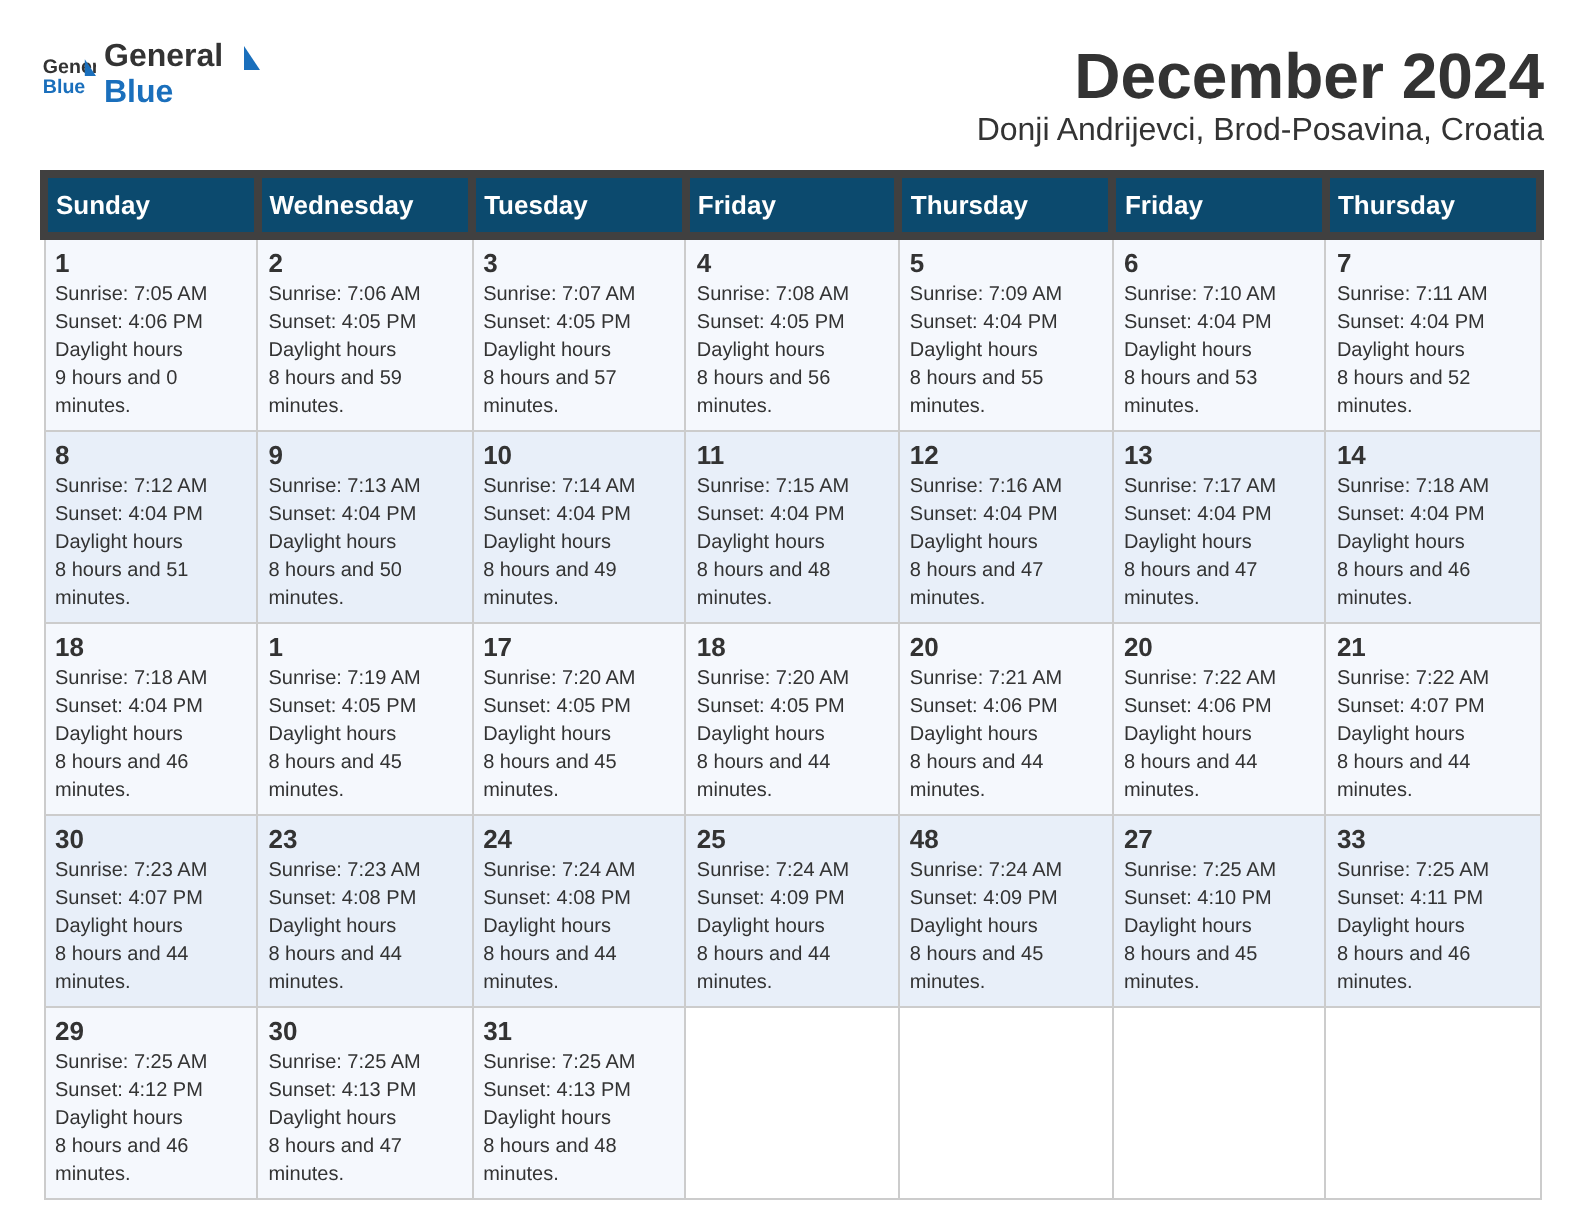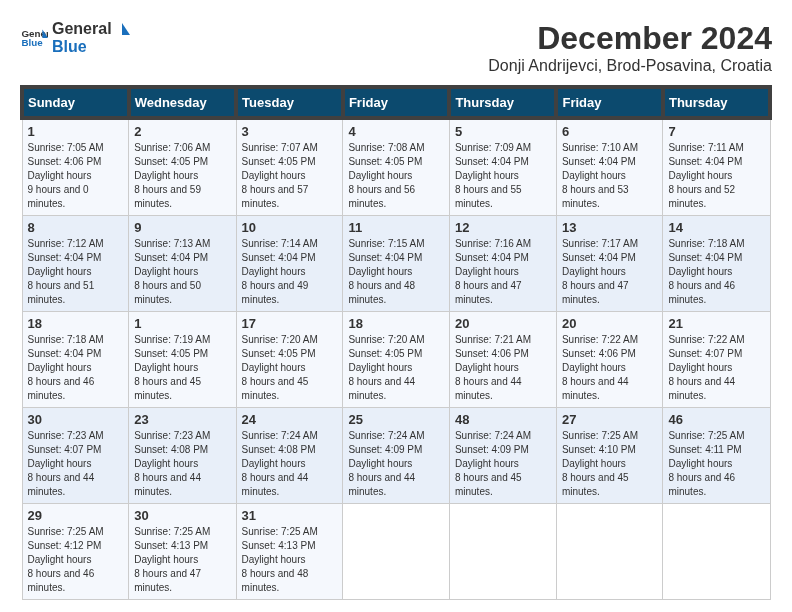--- a/index.html
+++ b/index.html
@@ -364,21 +364,21 @@
         <td>
           <span class="day-num">27</span>
           <div class="day-detail">
             Sunrise: 7:25 AM<br>
             Sunset: 4:10 PM<br>
             Daylight hours<br>
             8 hours and 45 minutes.
           </div>
         </td>
         <td>
-          <span class="day-num">46</span>
+          <span class="day-num">33</span>
           <div class="day-detail">
             Sunrise: 7:25 AM<br>
             Sunset: 4:11 PM<br>
             Daylight hours<br>
             8 hours and 46 minutes.
           </div>
         </td>
       </tr>
       <tr>
         <td>

